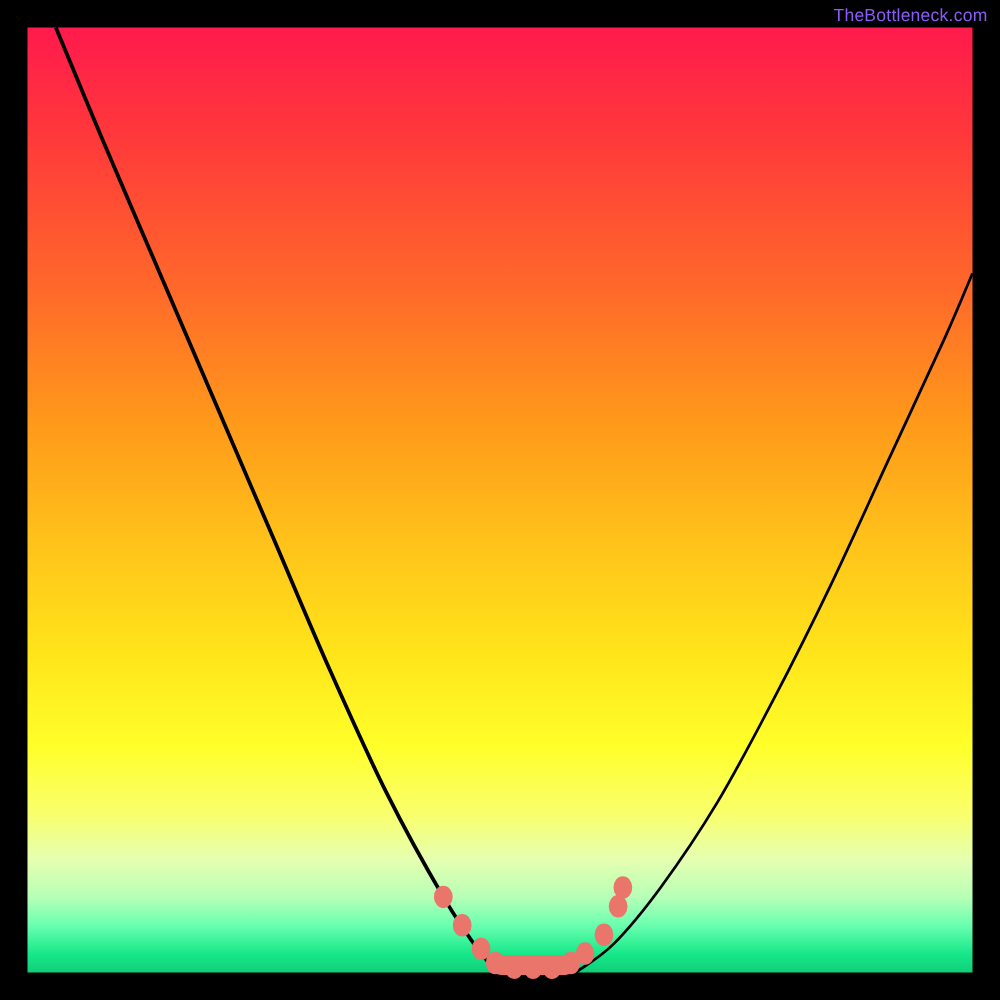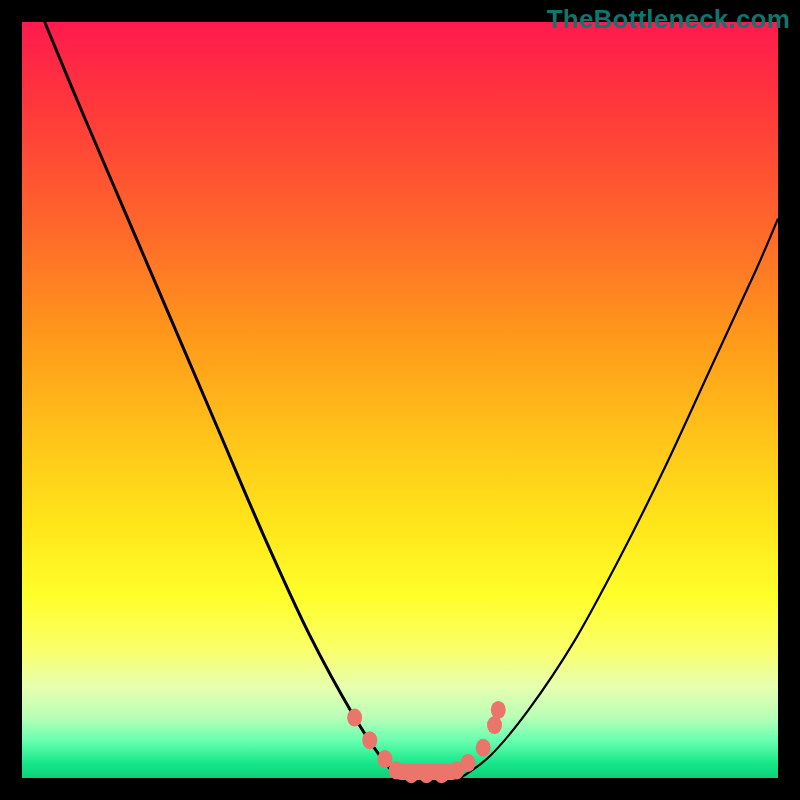--- a/index.html
+++ b/index.html
@@ -30,24 +30,24 @@
       #b7ffb7 92%,
       #6affb0 95%,
       #17e889 98%,
       #0fcf79 100%
     );
   }
   .watermark {
     position: absolute;
     top: 4px;
     right: 10px;
-    color: #0f766e;
-    font-size: 26px;
+    color: #8b5cf6;
+    font-size: 14px;
     letter-spacing: 0.2px;
-    font-weight: 700;
+    font-weight: 400;
   }
   svg.curves {
     position: absolute;
     left: 0;
     top: 0;
     width: 800px;
     height: 800px;
     pointer-events: none;
   }
   .marker {

